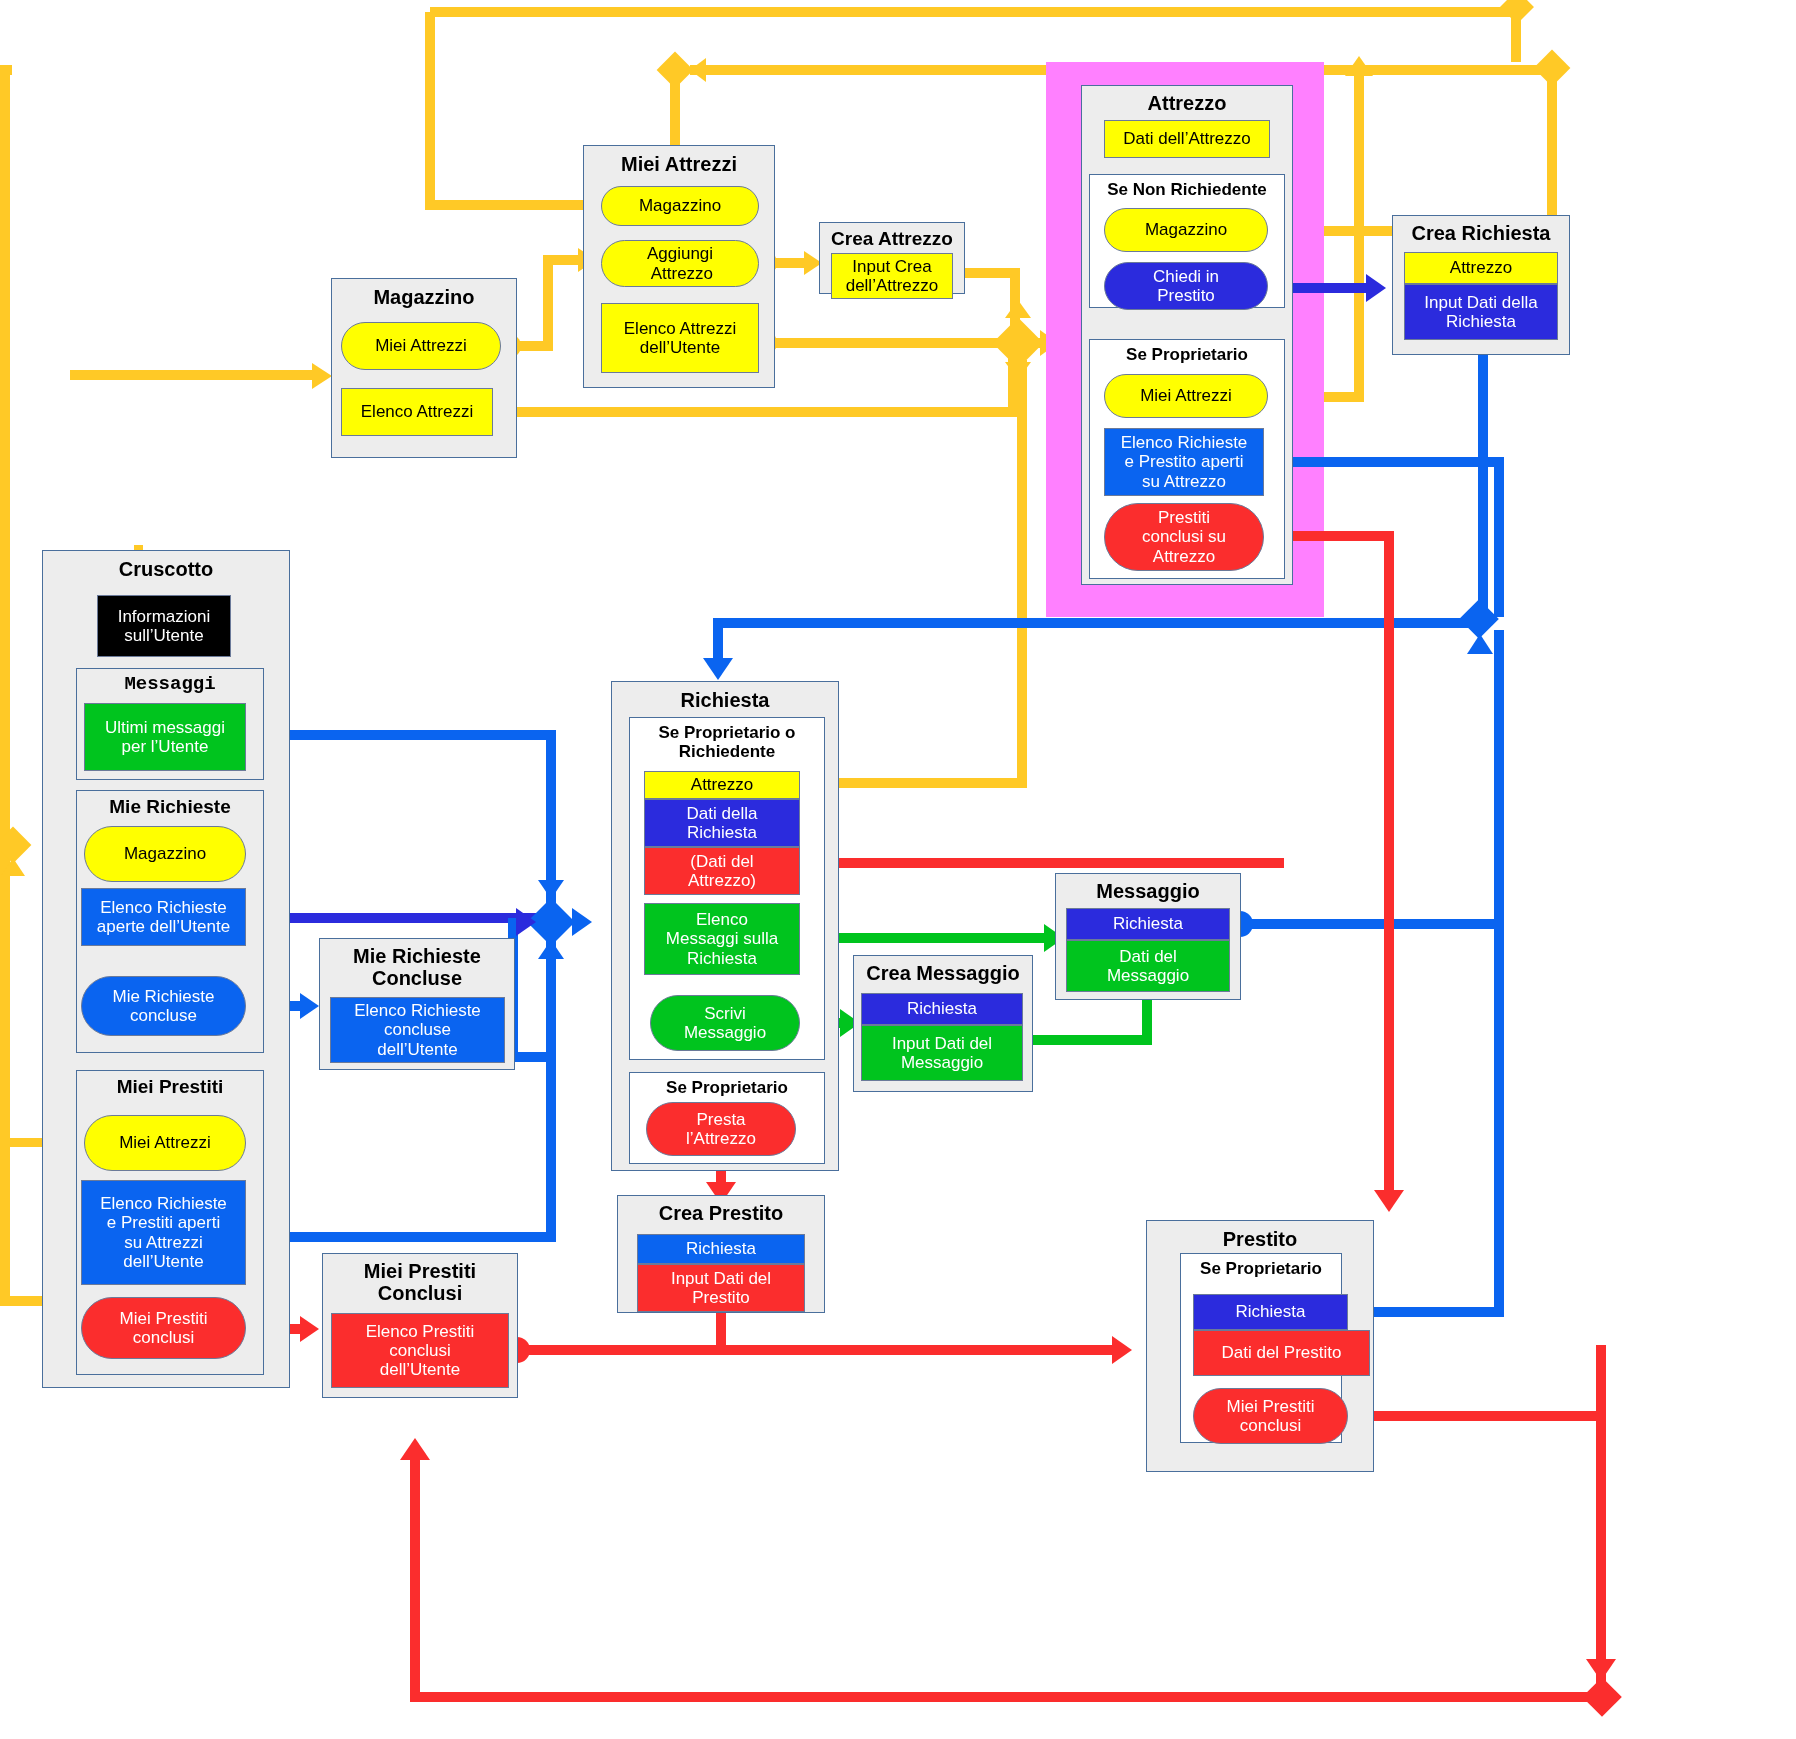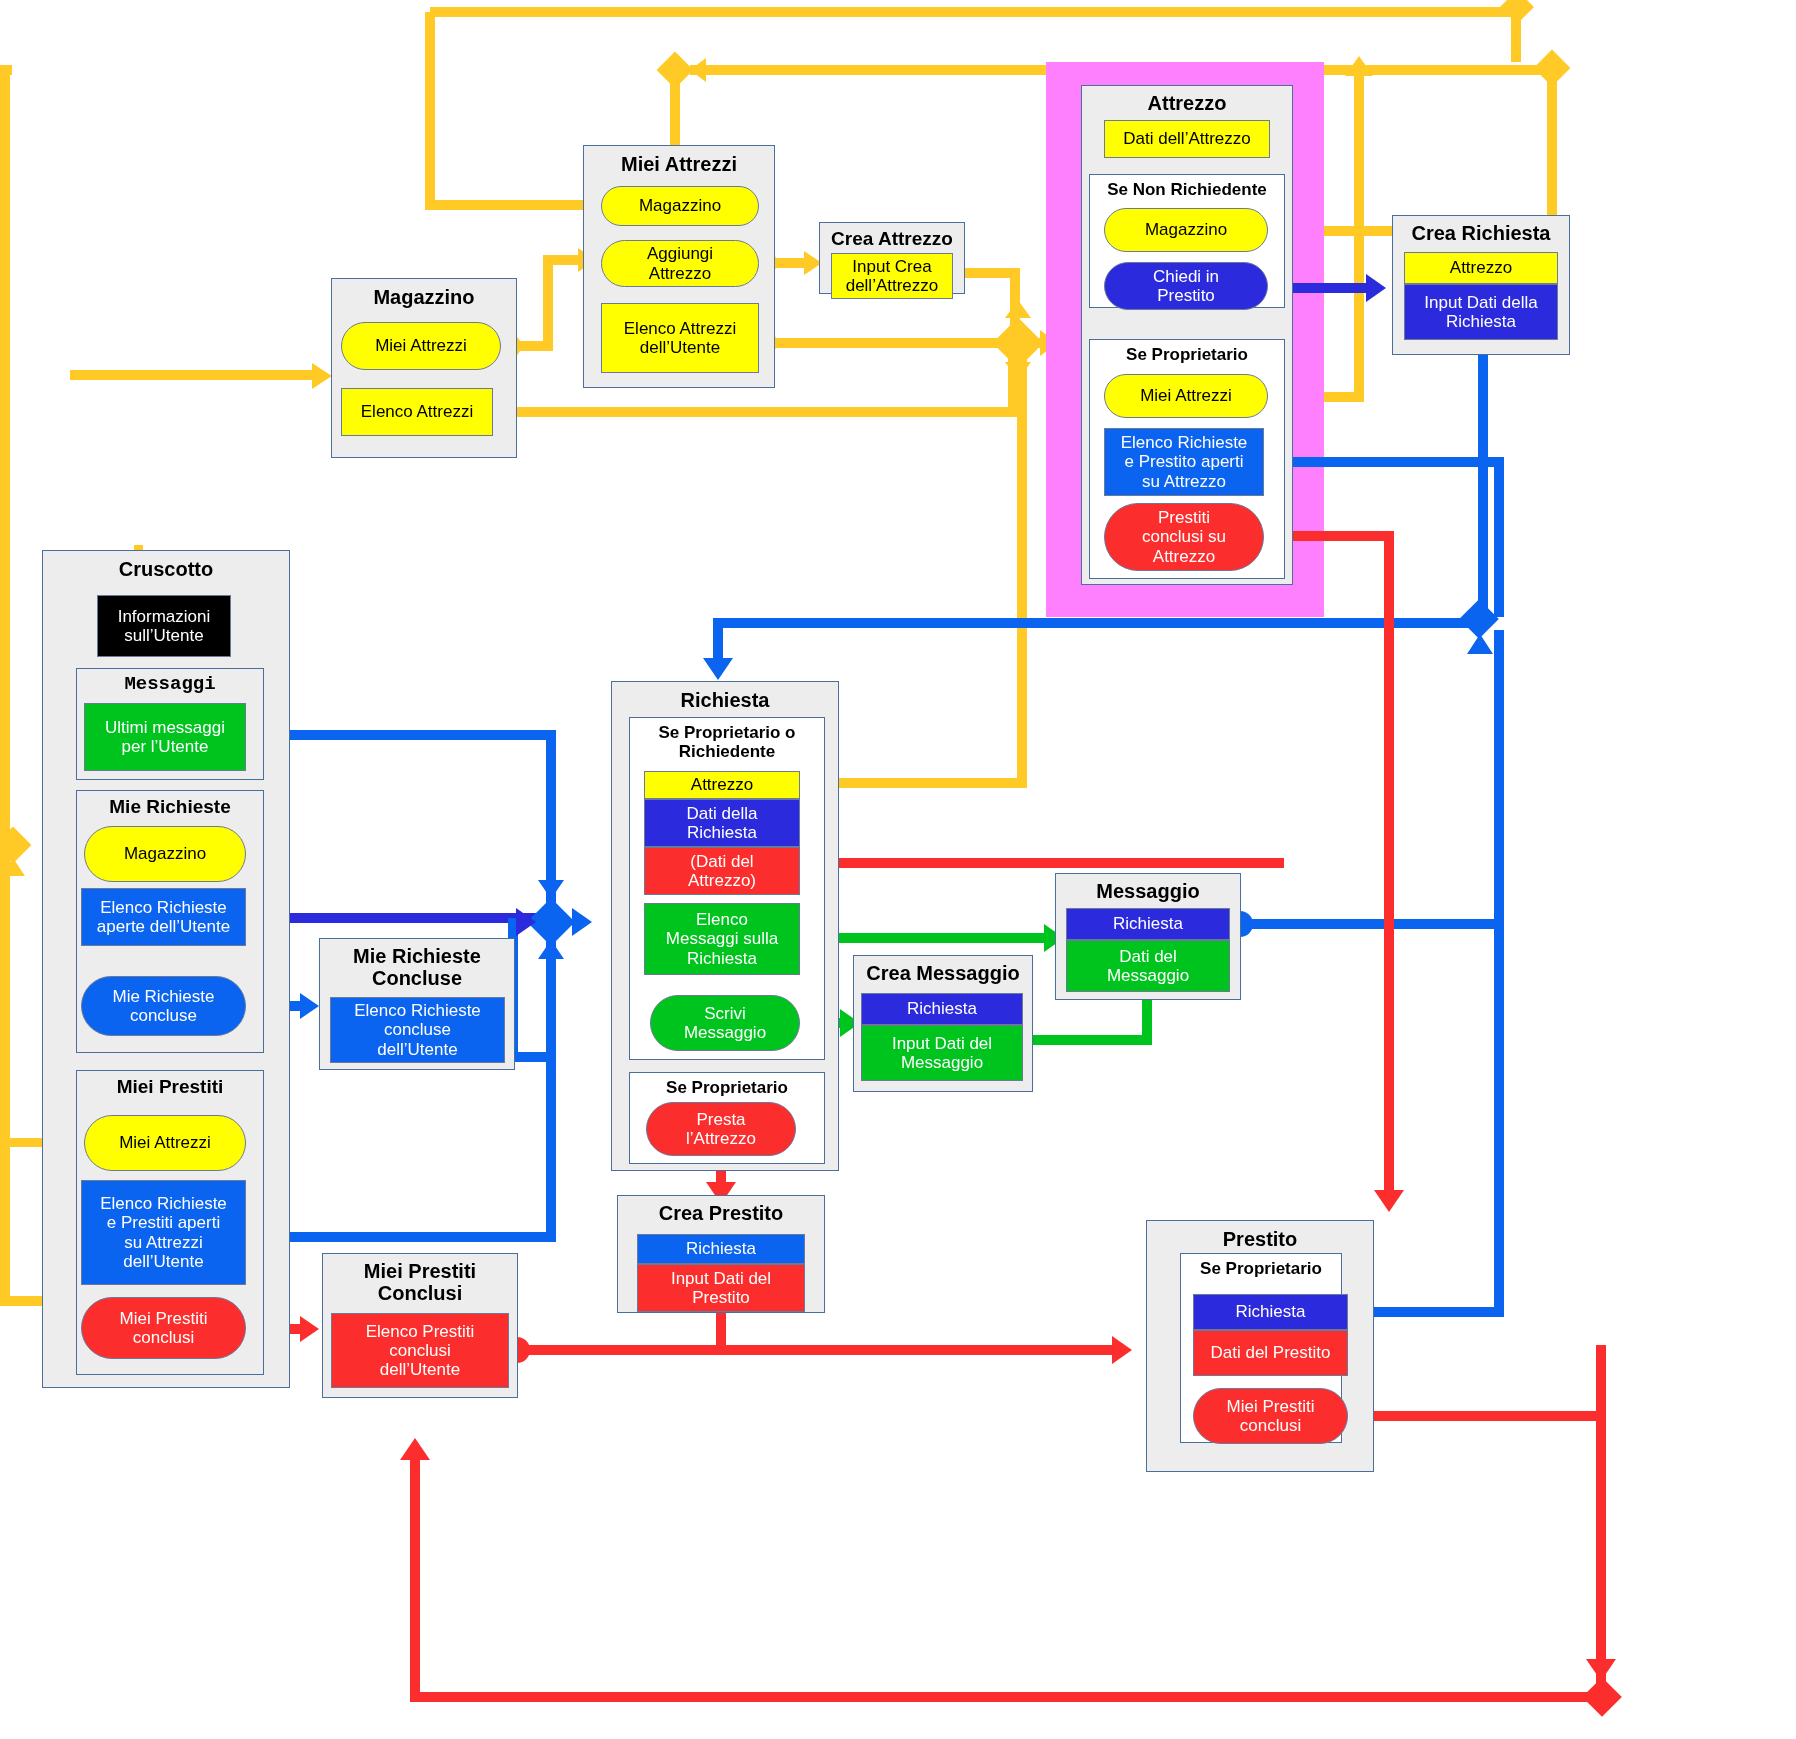--- a/index.html
+++ b/index.html
@@ -202,21 +202,21 @@
   <div class="diamond" style="left:1588px;top:1683px;width:28px;height:28px;background:#fb2d2d;"></div>
   <div class="arrow" style="left:1586px;top:1659px;border-left:15px solid transparent;border-right:15px solid transparent;border-top:22px solid #fb2d2d;"></div>
   <div class="seg" style="left:410px;top:1692px;width:1190px;height:10px;background:#fb2d2d;"></div>
   <div class="seg" style="left:410px;top:1460px;width:10px;height:240px;background:#fb2d2d;"></div>
   <div class="arrow" style="left:400px;top:1438px;border-left:15px solid transparent;border-right:15px solid transparent;border-bottom:22px solid #fb2d2d;"></div>
 
   <div class="panel" style="left:583px;top:145px;width:192px;height:243px;">
     <div class="ptitle" style="top:7px;font-size:20px;">Miei Attrezzi</div>
   </div>
   <div class="node pill n-yellow" style="left:601px;top:186px;width:158px;height:40px;font-size:17px;">Magazzino</div>
-  <div class="node pill n-yellow multiline" style="left:601px;top:240px;width:158px;height:47px;font-size:17px;white-space:pre-line;">Aggiungi
+  <div class="node pill n-yellow multiline" style="left:601px;top:240px;width:158px;height:47px;font-size:17px;white-space:pre-line;text-align:right;">Aggiungi
 Attrezzo</div>
   <div class="node rect n-yellow" style="left:601px;top:303px;width:158px;height:70px;font-size:17px;white-space:pre-line;">Elenco Attrezzi
 dell’Utente</div>
 
   <div class="panel" style="left:331px;top:278px;width:186px;height:180px;">
     <div class="ptitle" style="top:7px;font-size:20px;">Magazzino</div>
   </div>
   <div class="node pill n-yellow" style="left:341px;top:322px;width:160px;height:48px;font-size:17px;">Miei Attrezzi</div>
   <div class="node rect n-yellow" style="left:341px;top:388px;width:152px;height:48px;font-size:17px;">Elenco Attrezzi</div>
 
@@ -349,17 +349,17 @@
   <div class="node rect n-red" style="left:637px;top:1264px;width:168px;height:48px;font-size:17px;white-space:pre-line;">Input Dati del
 Prestito</div>
 
   <div class="panel" style="left:1146px;top:1220px;width:228px;height:252px;">
     <div class="ptitle" style="top:7px;font-size:20px;">Prestito</div>
   </div>
   <div class="subpanel white" style="left:1180px;top:1253px;width:162px;height:190px;">
     <div class="ptitle" style="top:5px;font-size:17px;">Se Proprietario</div>
   </div>
   <div class="node rect n-blue-d" style="left:1193px;top:1294px;width:155px;height:36px;font-size:17px;">Richiesta</div>
-  <div class="node rect n-red" style="left:1193px;top:1330px;width:155px;height:46px;font-size:17px;">Dati del Prestito</div>
+  <div class="node rect n-red" style="left:1193px;top:1330px;width:177px;height:46px;font-size:17px;">Dati del Prestito</div>
   <div class="node pill n-red" style="left:1193px;top:1388px;width:155px;height:56px;font-size:17px;white-space:pre-line;">Miei Prestiti
 conclusi</div>
 
 </div>
 
 </body></html>

